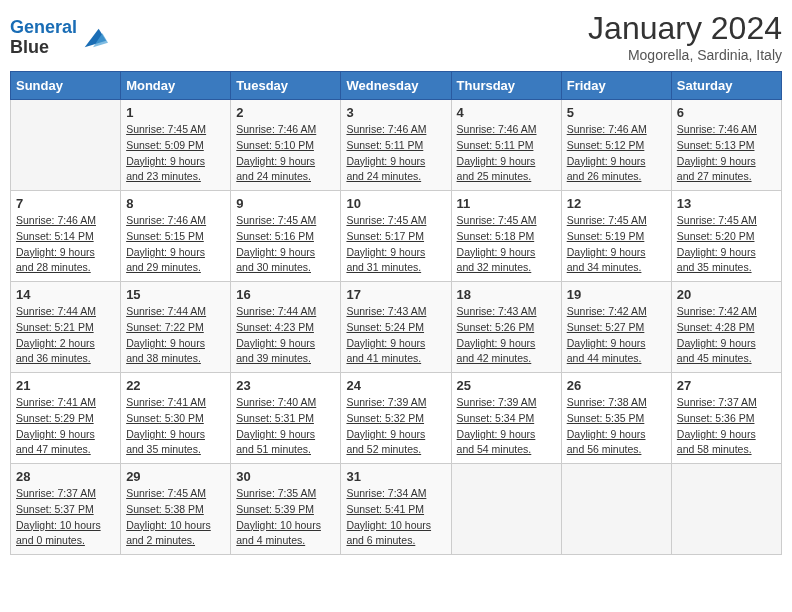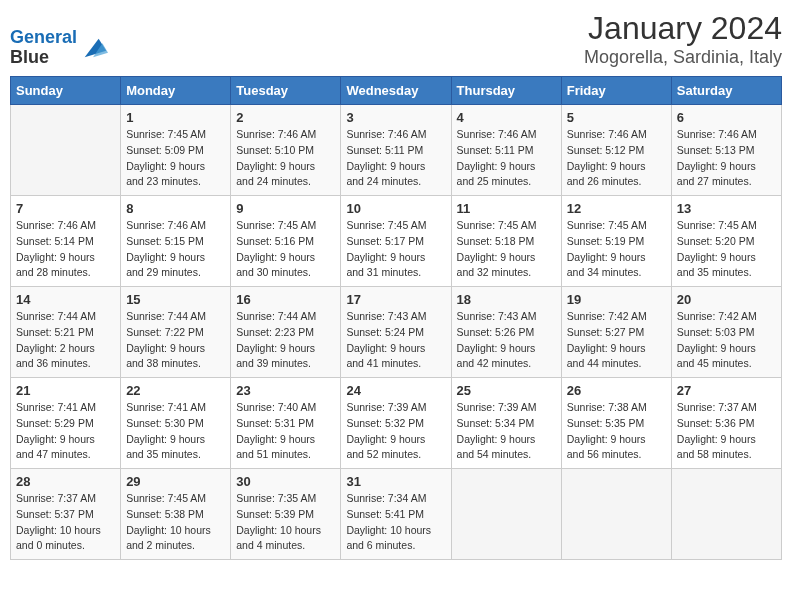--- a/index.html
+++ b/index.html
@@ -12,21 +12,21 @@
     }
     .header {
       display: flex;
       justify-content: space-between;
       align-items: flex-start;
       margin-bottom: 8px;
     }
     .logo {
       display: flex;
       align-items: center;
-      margin-top: 18px;
+      margin-top: 8px;
     }
     .logo-text {
       font-size: 18px;
       font-weight: bold;
       color: #333;
       line-height: 1.1;
     }
     .logo-text span {
       color: #1a6db5;
     }
@@ -37,21 +37,21 @@
     }
     .title-block {
       text-align: right;
     }
     .main-title {
       font-size: 32px;
       font-weight: normal;
       color: #333;
     }
     .subtitle {
-      font-size: 18px;
+      font-size: 14px;
       color: #555;
     }
     table {
       width: 100%;
       border-collapse: collapse;
       font-size: 11px;
     }
     thead tr th {
       background-color: #3a7abf;
       color: #fff;
@@ -78,20 +78,21 @@
       font-weight: bold;
       font-size: 13px;
       color: #333;
       display: block;
       margin-bottom: 2px;
     }
     .day-info {
       color: #333;
       font-size: 10.5px;
       line-height: 1.5;
+      text-decoration: underline;
     }
     .empty-cell {
       background: #f0f0f0 !important;
     }
     tbody tr td.empty-cell {
       background: #f5f5f5 !important;
     }
   </style>
 </head>
 <body>
@@ -253,21 +254,21 @@
           <div class="day-info">
             <span>Sunrise: 7:44 AM</span><br>
             <span>Sunset: 7:22 PM</span><br>
             <span>Daylight: 9 hours and 38 minutes.</span>
           </div>
         </td>
         <td>
           <span class="day-number">16</span>
           <div class="day-info">
             <span>Sunrise: 7:44 AM</span><br>
-            <span>Sunset: 2:23 PM</span><br>
+            <span>Sunset: 4:23 PM</span><br>
             <span>Daylight: 9 hours and 39 minutes.</span>
           </div>
         </td>
         <td>
           <span class="day-number">17</span>
           <div class="day-info">
             <span>Sunrise: 7:43 AM</span><br>
             <span>Sunset: 5:24 PM</span><br>
             <span>Daylight: 9 hours and 41 minutes.</span>
           </div>
@@ -285,21 +286,21 @@
           <div class="day-info">
             <span>Sunrise: 7:42 AM</span><br>
             <span>Sunset: 5:27 PM</span><br>
             <span>Daylight: 9 hours and 44 minutes.</span>
           </div>
         </td>
         <td>
           <span class="day-number">20</span>
           <div class="day-info">
             <span>Sunrise: 7:42 AM</span><br>
-            <span>Sunset: 5:03 PM</span><br>
+            <span>Sunset: 4:28 PM</span><br>
             <span>Daylight: 9 hours and 45 minutes.</span>
           </div>
         </td>
       </tr>
       <tr>
         <td>
           <span class="day-number">21</span>
           <div class="day-info">
             <span>Sunrise: 7:41 AM</span><br>
             <span>Sunset: 5:29 PM</span><br>

